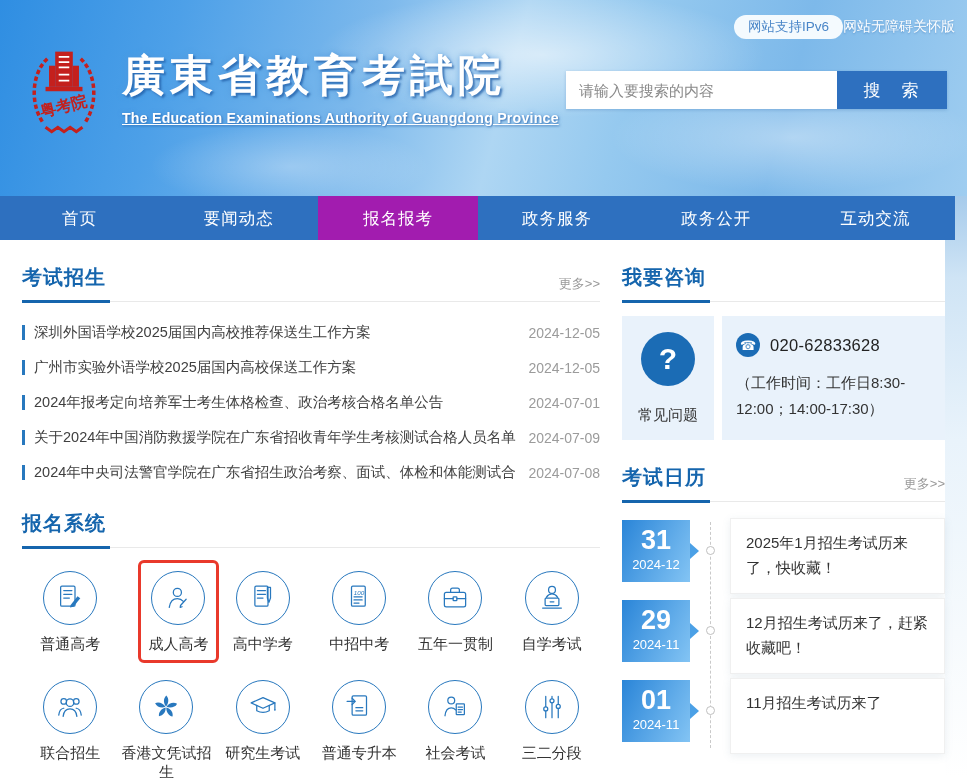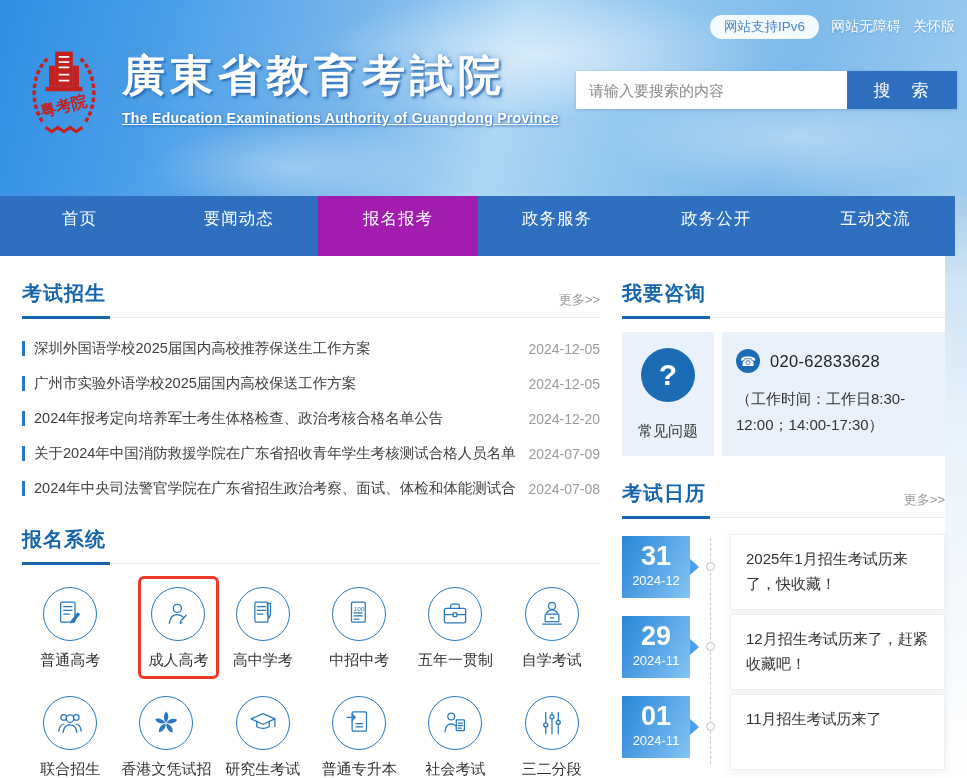--- a/index.html
+++ b/index.html
@@ -7,42 +7,42 @@
     font-family:"Liberation Sans", sans-serif; }
 
   
   .header { position:relative; width:967px; height:196px;
     background:
       radial-gradient(ellipse 320px 90px at 56% 28%, rgba(255,255,255,.55), transparent 70%),
       radial-gradient(ellipse 260px 80px at 82% 70%, rgba(255,255,255,.40), transparent 70%),
       radial-gradient(ellipse 200px 60px at 30% 85%, rgba(255,255,255,.30), transparent 70%),
       linear-gradient(105deg,#2f8ee2 0%,#4da0e8 18%,#7db9ec 38%,#aed6f3 52%,#95c9ef 64%,#7db9ea 80%,#9fcdf0 100%);
   }
-  .top-links { position:absolute; top:15px; right:12px; display:flex; align-items:center; gap:12px;
+  .top-links { position:absolute; top:15px; right:12px; display:flex; align-items:center; gap:0;
     font-size:14px; color:#fff; }
   .top-links .lnk { cursor:pointer; text-shadow:0 1px 2px rgba(30,90,160,.4); }
   .top-links .pill { background:rgba(250,253,255,.95); color:#4a86c8; border-radius:13px;
     padding:3px 14px; font-size:13.5px; text-shadow:none; }
   .logo-row { position:absolute; left:20px; top:44px; display:flex; }
   .brand { margin-left:14px; padding-top:10px; }
   .brand-title { font-family:Liberation Serif, serif; font-size:43px; font-weight:bold; color:#fff;
     letter-spacing:5px; line-height:1;
     text-shadow:2px 2px 2px rgba(26,86,160,.65), 0 0 6px rgba(80,150,220,.85); }
   .brand-sub { margin-top:13px; font-size:14.2px; font-weight:bold; color:#fff; letter-spacing:.2px;
     text-shadow:1px 1px 2px rgba(26,86,160,.7), 0 0 4px rgba(80,150,220,.7);text-decoration:underline; }
-  .search { position:absolute; top:71px; right:10px; display:flex; width:381px; height:38px;
+  .search { position:absolute; top:71px; right:20px; display:flex; width:381px; height:38px;
     box-shadow:0 1px 3px rgba(30,90,160,.25); }
   .search input { flex:1; border:none; outline:none; padding:0 13px; font-size:15px; color:#333;
     font-family:"Liberation Sans", sans-serif; }
   .search input::placeholder { color:#8a8a8a; }
   .search button { width:110px; background:#2e70bf; color:#fff; border:none; font-size:17px;
     letter-spacing:2px; cursor:pointer; font-family:"Liberation Sans", sans-serif; }
 
   
-  .nav { position:relative; z-index:2; width:955px; height:60px; background:#2e70bf; display:flex; }
+  .nav { position:relative; z-index:2; width:955px; height:44px; background:#2e70bf; display:flex; }
   .nav-item { flex:1; text-align:center; line-height:44px; color:#fff; font-size:16.5px;
     letter-spacing:1px; cursor:pointer; }
   .nav-item.active { background:#a21caf; }
 
   .right-strip { position:absolute; left:945px; top:196px; width:22px; height:582px; z-index:0;
     background:linear-gradient(180deg,#a6cbeb 0%,#cfe4f5 14%,#e9f3fb 42%,#f6fafd 75%,#fff 100%); }
 
   
   .main { position:relative; z-index:1; display:flex; gap:22px; padding:24px 0 0 22px; }
   .col-left { width:578px; }
@@ -168,21 +168,21 @@
         <span class="ndate">2024-12-05</span>
       </li>
       <li>
         <span class="nbar"></span>
         <span class="ntitle">广州市实验外语学校2025届国内高校保送工作方案</span>
         <span class="ndate">2024-12-05</span>
       </li>
       <li>
         <span class="nbar"></span>
         <span class="ntitle">2024年报考定向培养军士考生体格检查、政治考核合格名单公告</span>
-        <span class="ndate">2024-12-20</span>
+        <span class="ndate">2024-07-01</span>
       </li>
       <li>
         <span class="nbar"></span>
         <span class="ntitle">关于2024年中国消防救援学院在广东省招收青年学生考核测试合格人员名单...</span>
         <span class="ndate">2024-07-09</span>
       </li>
       <li>
         <span class="nbar"></span>
         <span class="ntitle">2024年中央司法警官学院在广东省招生政治考察、面试、体检和体能测试合...</span>
         <span class="ndate">2024-07-08</span>

